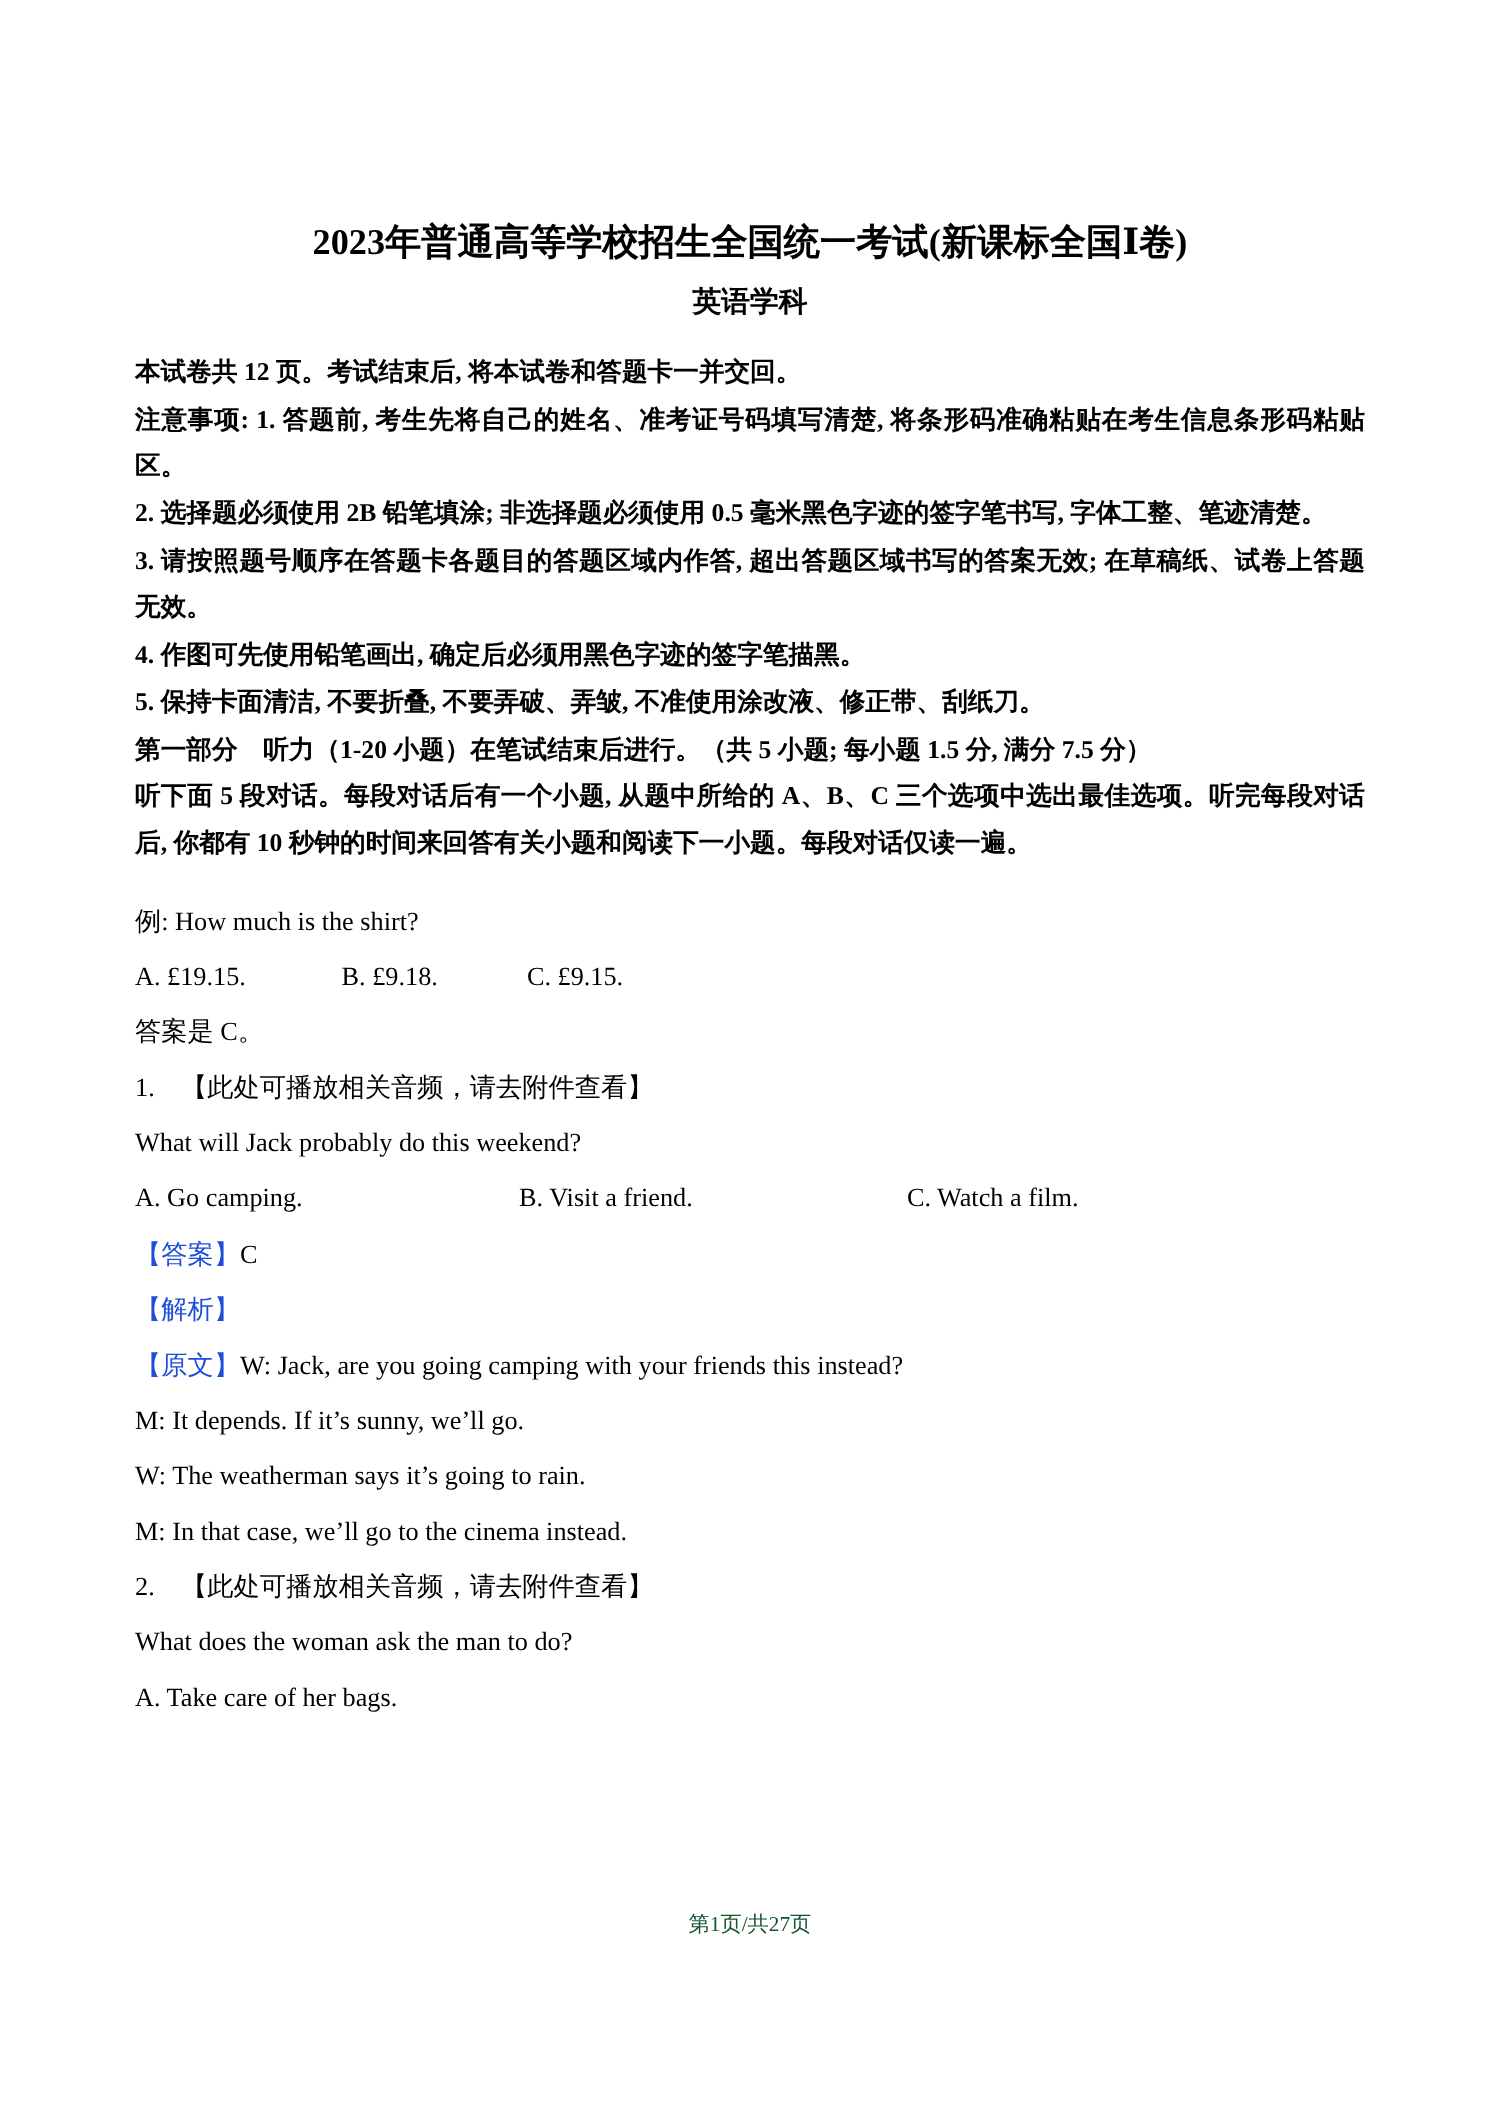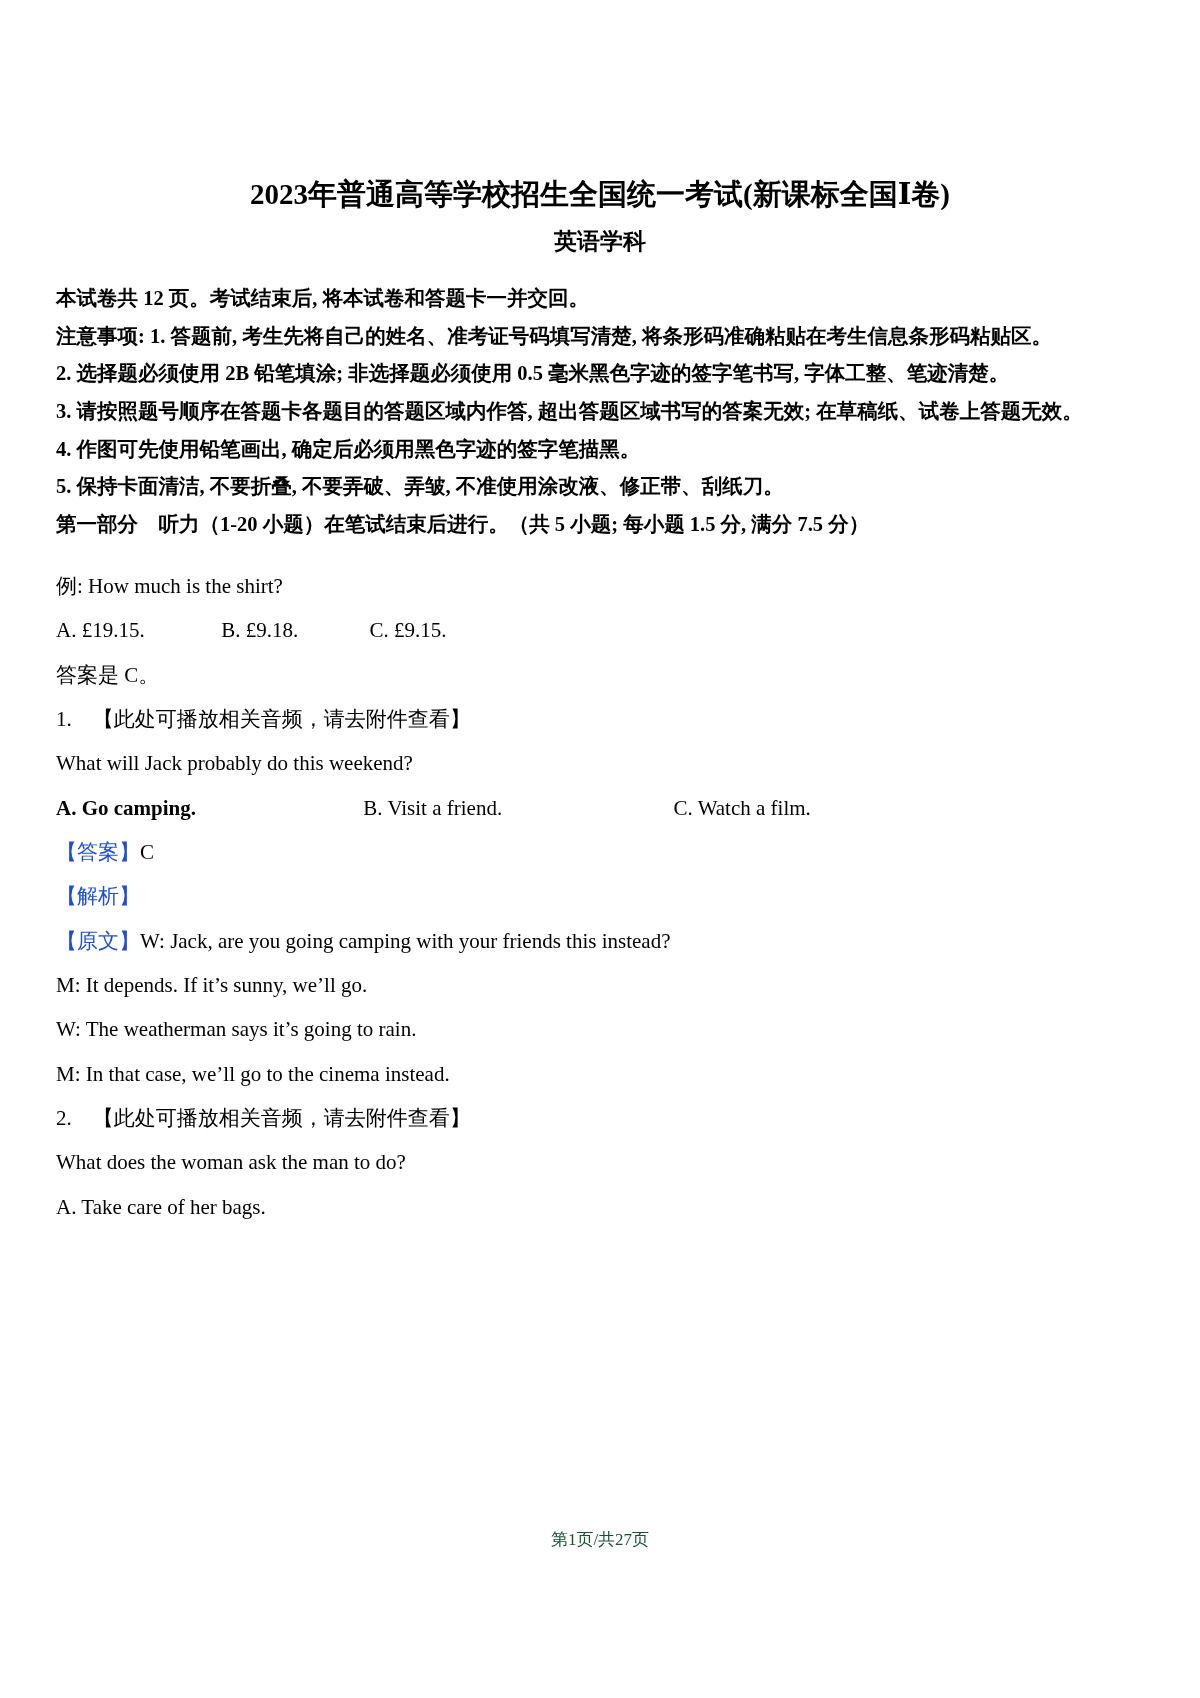--- a/index.html
+++ b/index.html
@@ -11,21 +11,21 @@
     position: relative;
     width: 1200px;
     height: 1698px;
     margin: 0 auto;
     background: #ffffff;
     font-family: "Liberation Serif", "DejaVu Serif", serif;
     color: #000000;
     overflow: hidden;
   }
   .content {
-    padding: 0 56px;
+    padding: 0 108px;
   }
   h1.title {
     margin: 176px 0 0;
     font-size: 29px;
     font-weight: 700;
     text-align: center;
     line-height: 1.25;
   }
   h2.subtitle {
     margin: 16px 0 0;
@@ -51,21 +51,21 @@
   }
   .body-block p {
     margin: 0 0 16px;
     line-height: 1.35;
   }
   .opt-row span {
     display: inline-block;
   }
   .ex-opt-a { width: 160px; }
   .ex-opt-b { width: 143px; }
-  .q-opt-a  { width: 302px; font-weight: bold; }
+  .q-opt-a  { width: 302px; }
   .q-opt-b  { width: 305px; }
   .blue {
     color: #1d4ed8;
   }
   .footer {
     position: absolute;
     left: 0;
     right: 0;
     top: 1528px;
     text-align: center;
@@ -83,20 +83,21 @@
     <h2 class="subtitle">英语学科</h2>
 
     <div class="notice">
       <p>本试卷共 12 页。考试结束后, 将本试卷和答题卡一并交回。</p>
       <p>注意事项: 1. 答题前, 考生先将自己的姓名、准考证号码填写清楚, 将条形码准确粘贴在考生信息条形码粘贴区。</p>
       <p>2. 选择题必须使用 2B 铅笔填涂; 非选择题必须使用 0.5 毫米黑色字迹的签字笔书写, 字体工整、笔迹清楚。</p>
       <p>3. 请按照题号顺序在答题卡各题目的答题区域内作答, 超出答题区域书写的答案无效; 在草稿纸、试卷上答题无效。</p>
       <p>4. 作图可先使用铅笔画出, 确定后必须用黑色字迹的签字笔描黑。</p>
       <p>5. 保持卡面清洁, 不要折叠, 不要弄破、弄皱, 不准使用涂改液、修正带、刮纸刀。</p>
       <p>第一部分　听力（1-20 小题）在笔试结束后进行。（共 5 小题; 每小题 1.5 分, 满分 7.5 分）</p>
+      <p>听下面 5 段对话。每段对话后有一个小题, 从题中所给的 A、B、C 三个选项中选出最佳选项。听完每段对话后, 你都有 10 秒钟的时间来回答有关小题和阅读下一小题。每段对话仅读一遍。</p>
     </div>
 
     <div class="body-block">
 
       <p>例: How much is the shirt?</p>
       <p class="opt-row">
         <span class="ex-opt-a">A. £19.15.</span>
         <span class="ex-opt-b">B. £9.18.</span>
         <span>C. £9.15.</span>
       </p>

